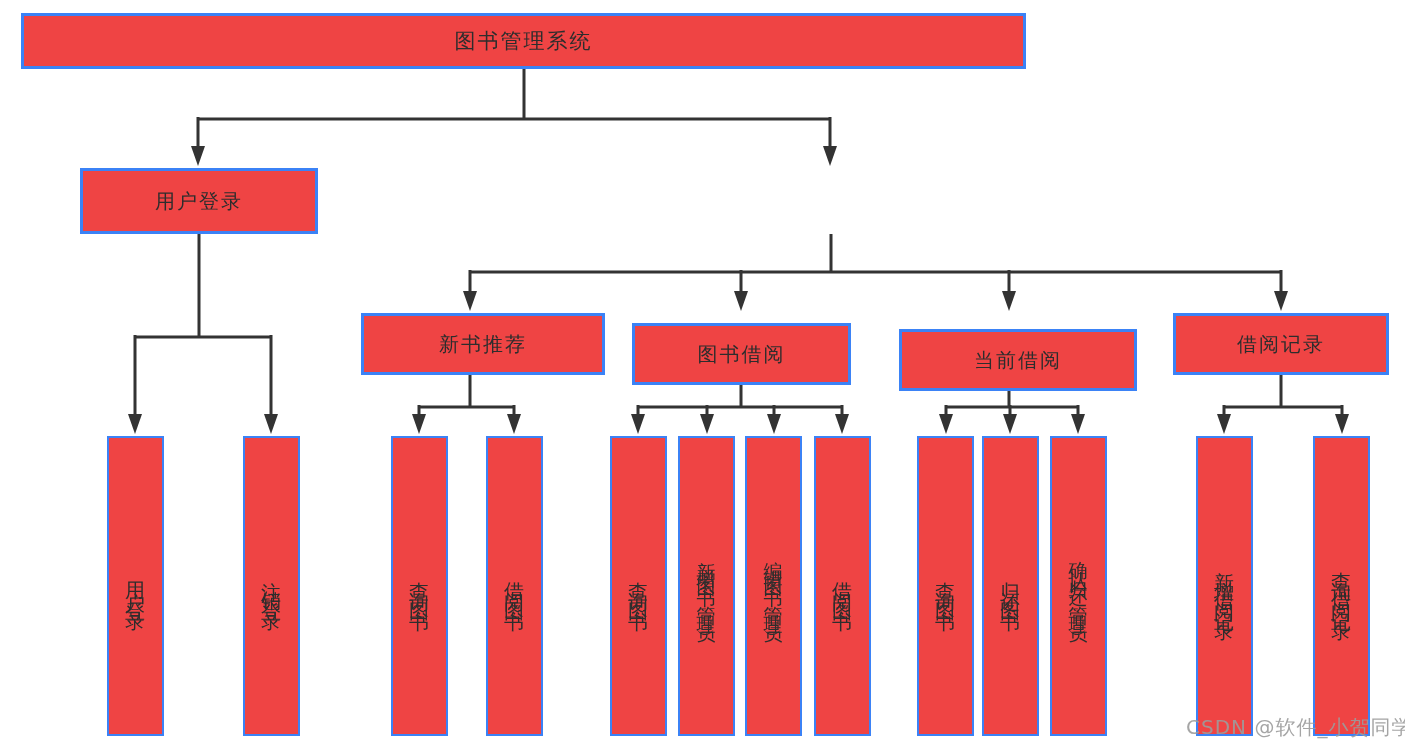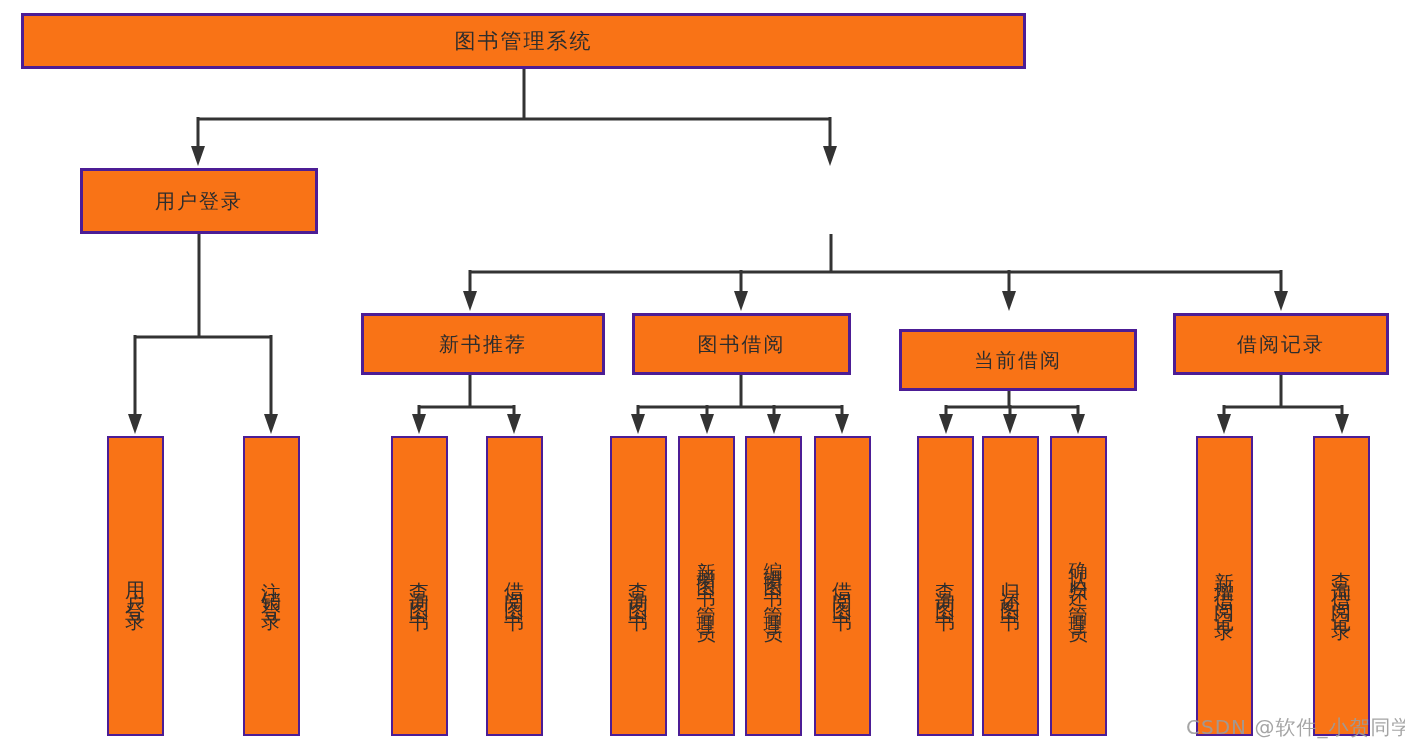--- a/index.html
+++ b/index.html
@@ -7,33 +7,33 @@
     position:relative;
     width:1405px;height:747px;
     background:#ffffff;
     overflow:hidden;
     font-family:"DejaVu Sans","Liberation Sans",sans-serif;
     color:#2d2d2d;
   }
   .wires{position:absolute;left:0;top:0;width:1405px;height:747px;pointer-events:none;}
   .box{
     position:absolute;box-sizing:border-box;
-    background:#f97316;border:3px solid #4c1d95;
+    background:#ef4444;border:3px solid #3b82f6;
     display:flex;align-items:center;justify-content:center;
     font-size:20px;letter-spacing:2px;white-space:nowrap;
     z-index:2;
   }
   
   #n-root{left:21px;top:13px;width:1005px;height:56px;font-size:21px;}
   
   #n-user{left:80px;top:168px;width:238px;height:66px;}
   #n-mgmt{left:713px;top:168px;width:236px;height:66px;}
   
   #n-rec{left:361px;top:313px;width:244px;height:62px;}
-  #n-borrow{left:632px;top:313px;width:219px;height:62px;text-align:right;}
+  #n-borrow{left:632px;top:323px;width:219px;height:62px;text-align:right;}
   #n-current{left:899px;top:313px;width:238px;height:62px;margin-top:16px;}
   #n-records{left:1173px;top:313px;width:216px;height:62px;}
   
   .leaf{
     top:436px;width:57px;height:300px;
     border-width:2.5px;
     writing-mode:vertical-rl;text-orientation:mixed;
     font-size:20px;letter-spacing:10px;line-height:1;
   }
   .leaf.tight{letter-spacing:9px;font-size:19px;}

